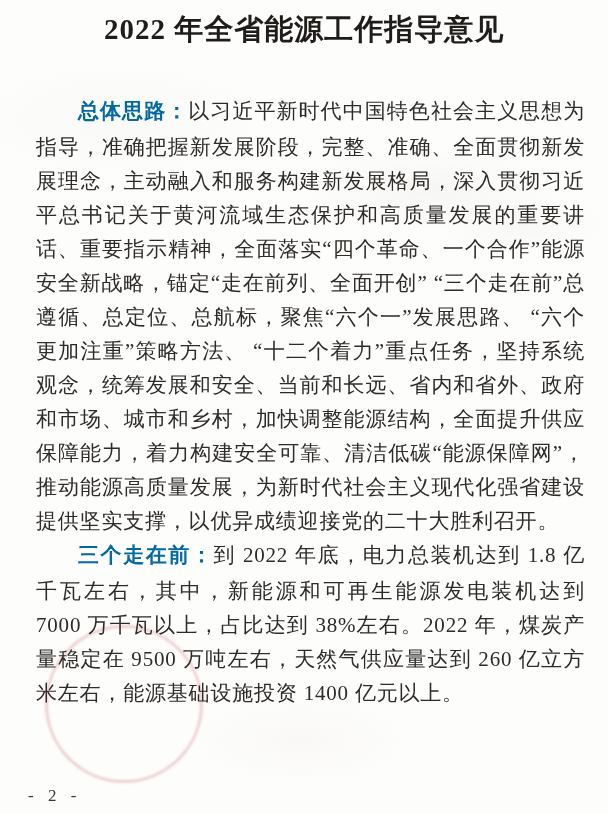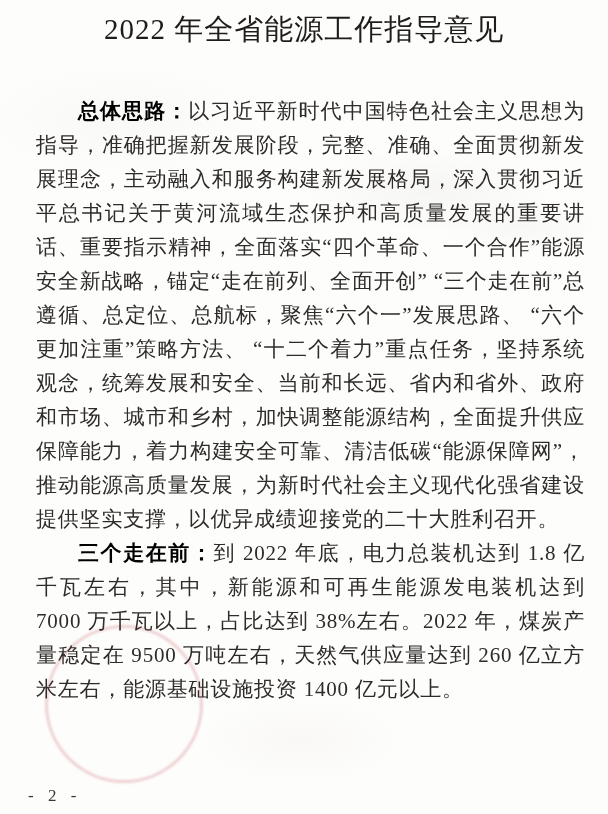--- a/index.html
+++ b/index.html
@@ -22,38 +22,38 @@
       radial-gradient(ellipse 120px 40px at 520px 225px, rgba(120,110,100,0.04), rgba(0,0,0,0) 70%),
       radial-gradient(ellipse 200px 80px at 120px 120px, rgba(120,110,100,0.03), rgba(0,0,0,0) 70%),
       radial-gradient(ellipse 150px 60px at 300px 740px, rgba(150,120,110,0.04), rgba(0,0,0,0) 70%);
     pointer-events:none;
   }
   .title{
     margin:6px 20px 0 20px;
     padding-top:4px;
     text-align:center;
     font-size:29px;
-    font-weight:400;
+    font-weight:700;
     letter-spacing:1px;
     color:#1f1c1a;
     position:relative;z-index:2;
   }
   .body-text{
     position:relative;z-index:2;
     margin:44px 23px 0 36px;
     font-size:21px;
     line-height:34px;
     letter-spacing:0.8px;
     text-align:justify;
   }
   .body-text p{
     margin:0;
     text-indent:2em;
   }
-  .lead{font-weight:700;color:#000000;}
+  .lead{font-weight:700;color:#0369a1;font-family:Liberation Mono, monospace;}
   .stamp{
     position:absolute;
     left:45px;top:625px;
     width:152px;height:152px;
     border:3px solid rgba(205,105,115,0.30);
     border-radius:50%;
     filter:blur(1.2px);
     z-index:1;
     pointer-events:none;
   }

